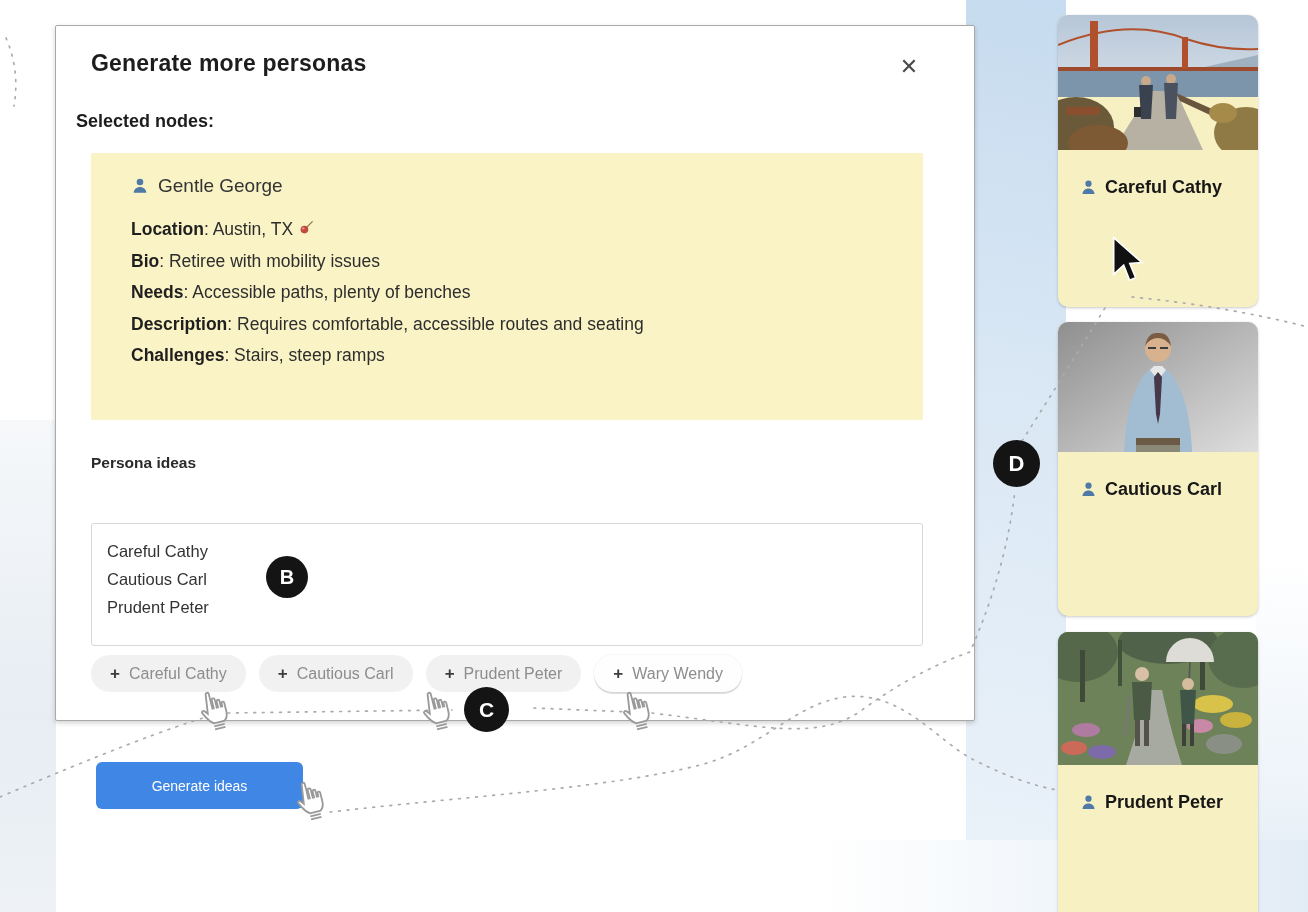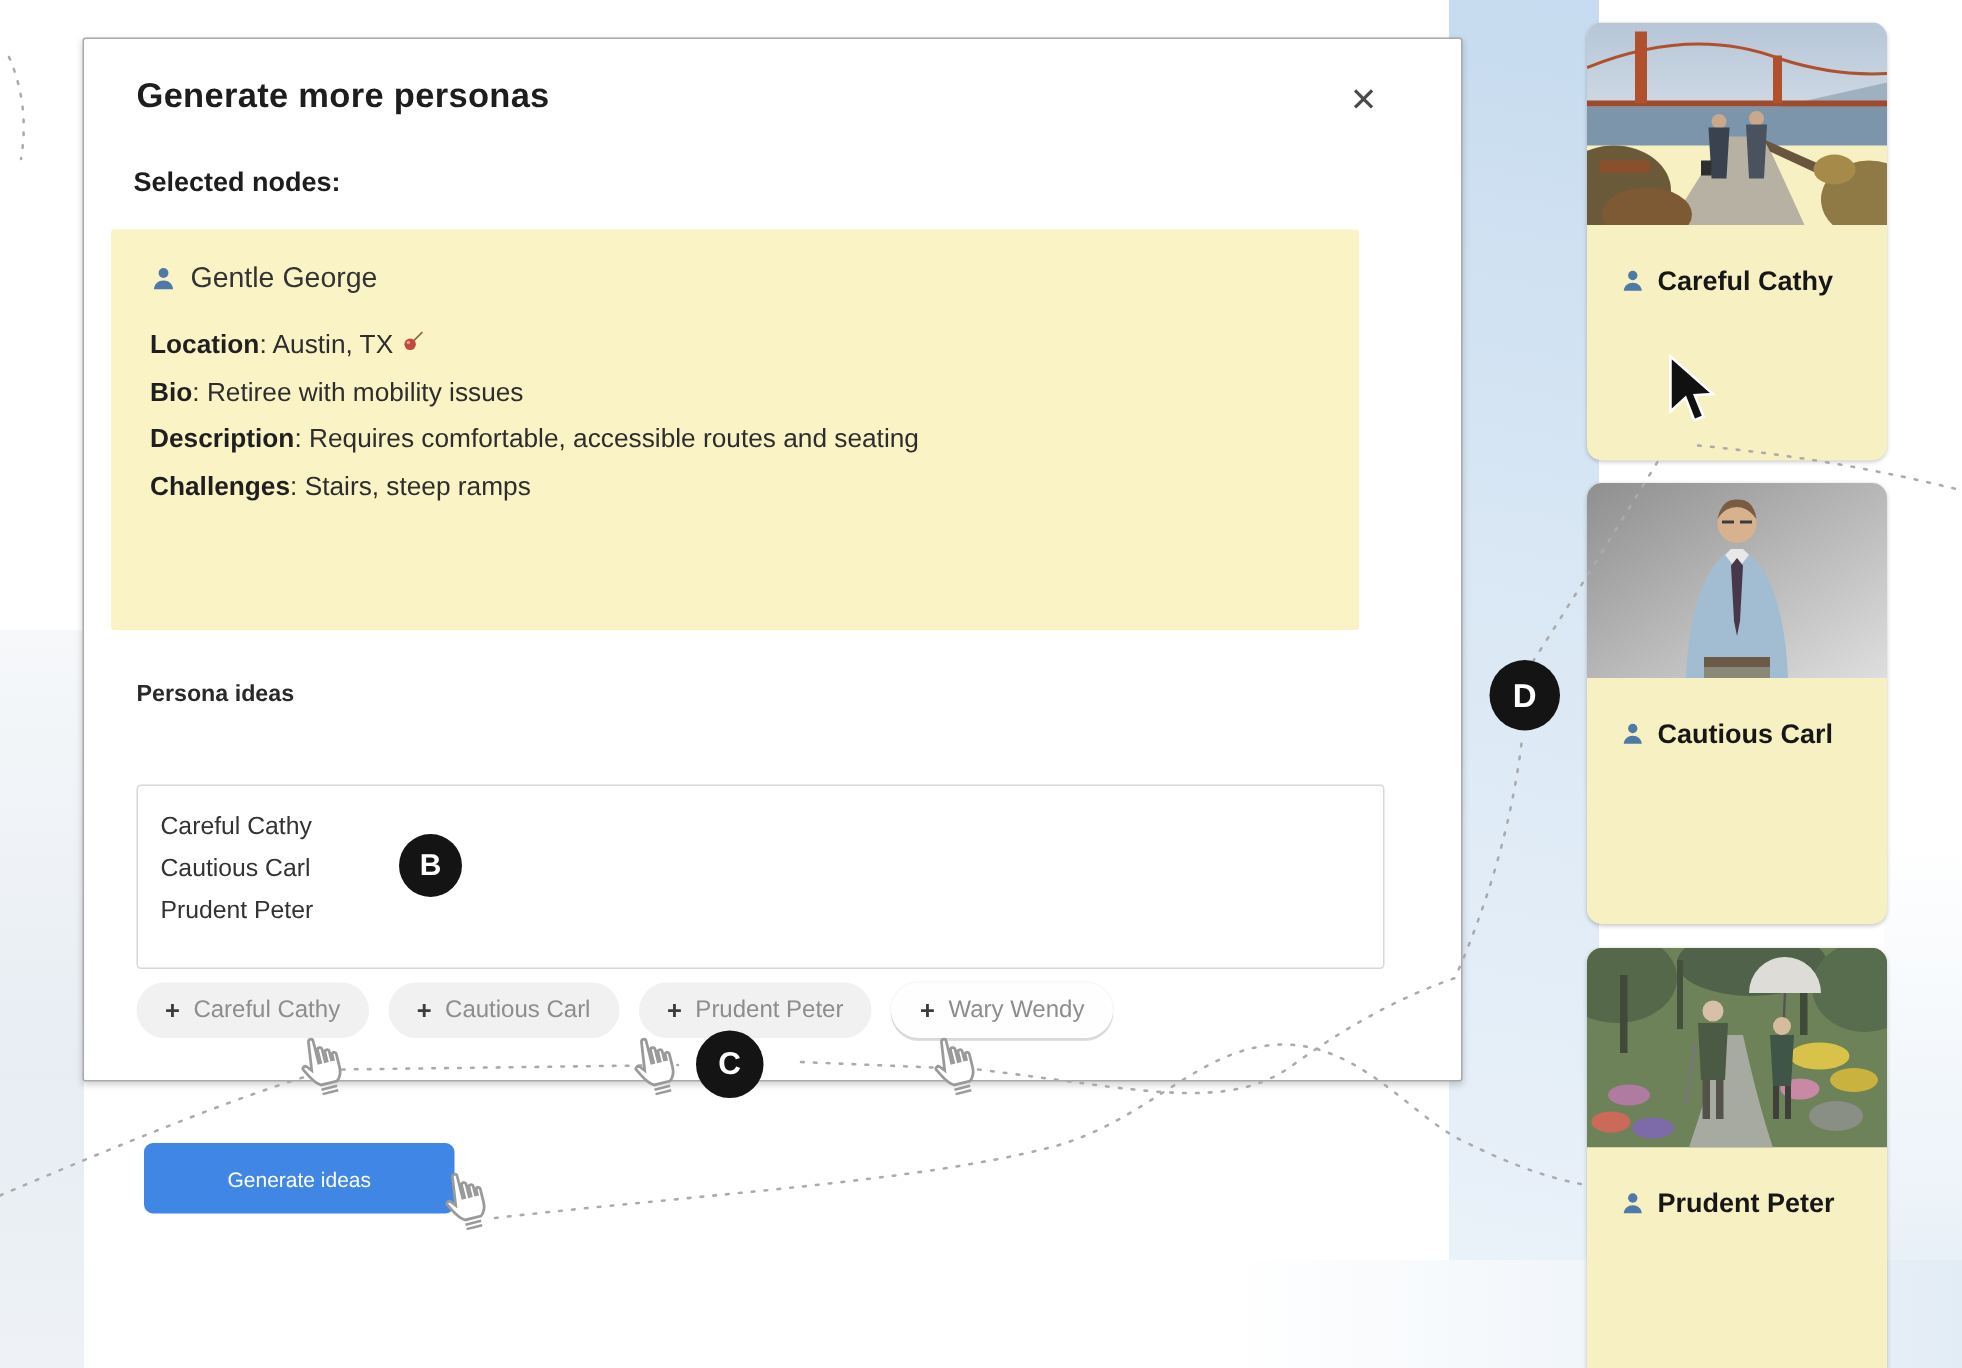--- a/index.html
+++ b/index.html
@@ -38,27 +38,27 @@
   .modal-title {
     position:absolute; left:35px; top:24px;
     font-size:23px; font-weight:700; color:#1d1d1d; letter-spacing:.2px;
   }
   .modal-close {
     position:absolute; left:838px; top:26px; width:30px; height:30px;
     display:flex; align-items:center; justify-content:center;
     font-size:22px; color:#4a4a4a; cursor:pointer;
   }
   .selected-nodes-label {
-    position:absolute; left:33px; top:85px;
+    position:absolute; left:20px; top:85px;
     font-size:18px; font-weight:700; color:#1d1d1d;
   }
   .note {
-    position:absolute; left:18px; top:127px; width:832px; height:267px;
+    position:absolute; left:35px; top:127px; width:832px; height:267px;
     background:var(--note_yellow,#faf3c6); border-radius:2px;
-    padding:22px 26px;
+    padding:22px 40px;
   }
   .note-name-row { display:flex; align-items:center; gap:9px;
     font-size:19px; color:#333; }
   .note-fields { margin-top:17px; }
   .note-field { font-size:17.5px; line-height:31.5px; color:#2d2d2d; }
   .note-field b { color:#1f1f1f;margin-top:41px; }
   .pin-icon { display:inline-block; width:17px; height:17px; vertical-align:-2px; margin-left:4px; }
   .person-glyph { width:18px; height:18px; flex:0 0 auto; }
   
   .ideas-label {
@@ -151,20 +151,23 @@
     <div class="note-fields">
       <div class="note-field">
         <b>Location</b><span>: </span><span>Austin, TX</span><svg class="pin-icon" viewBox="0 0 24 24">
             <line x1="13.5" y1="10.5" x2="22" y2="2" stroke="#8a6d3b" stroke-width="1.6"></line>
             <circle cx="10.5" cy="13.5" r="5.4" fill="#c04a3e"></circle>
             <circle cx="8.8" cy="11.8" r="1.7" fill="#e9968e"></circle>
           </svg>
       </div>
       <div class="note-field">
         <b>Bio</b><span>: </span><span>Retiree with mobility issues</span>
+      </div>
+      <div class="note-field">
+        <b>Needs</b><span>: </span><span>Accessible paths, plenty of benches</span>
       </div>
       <div class="note-field">
         <b>Description</b><span>: </span><span>Requires comfortable, accessible routes and seating</span>
       </div>
       <div class="note-field">
         <b>Challenges</b><span>: </span><span>Stairs, steep ramps</span>
       </div>
     </div>
   </div>
 

